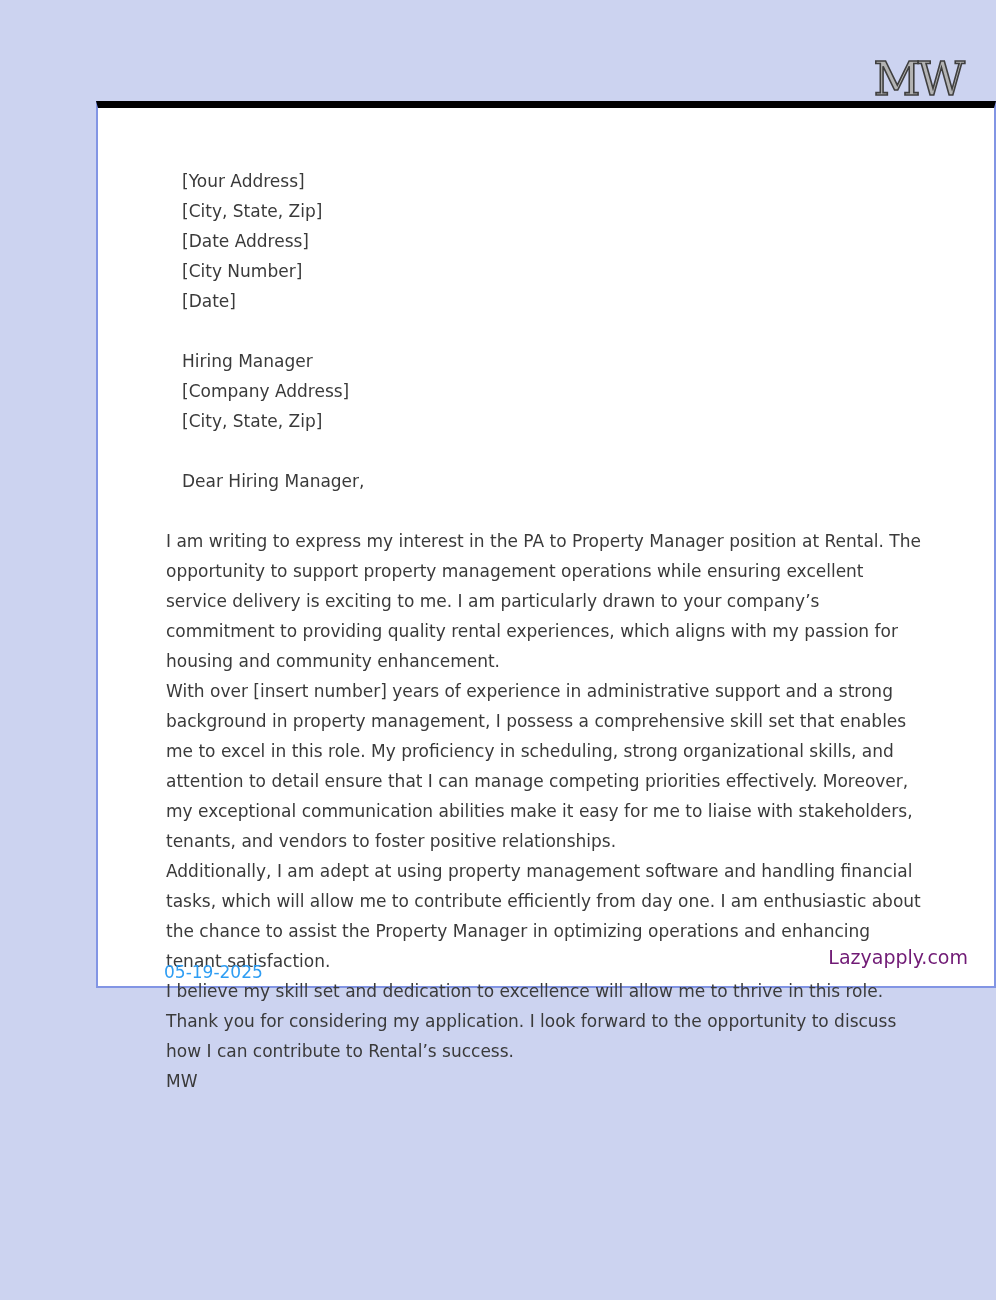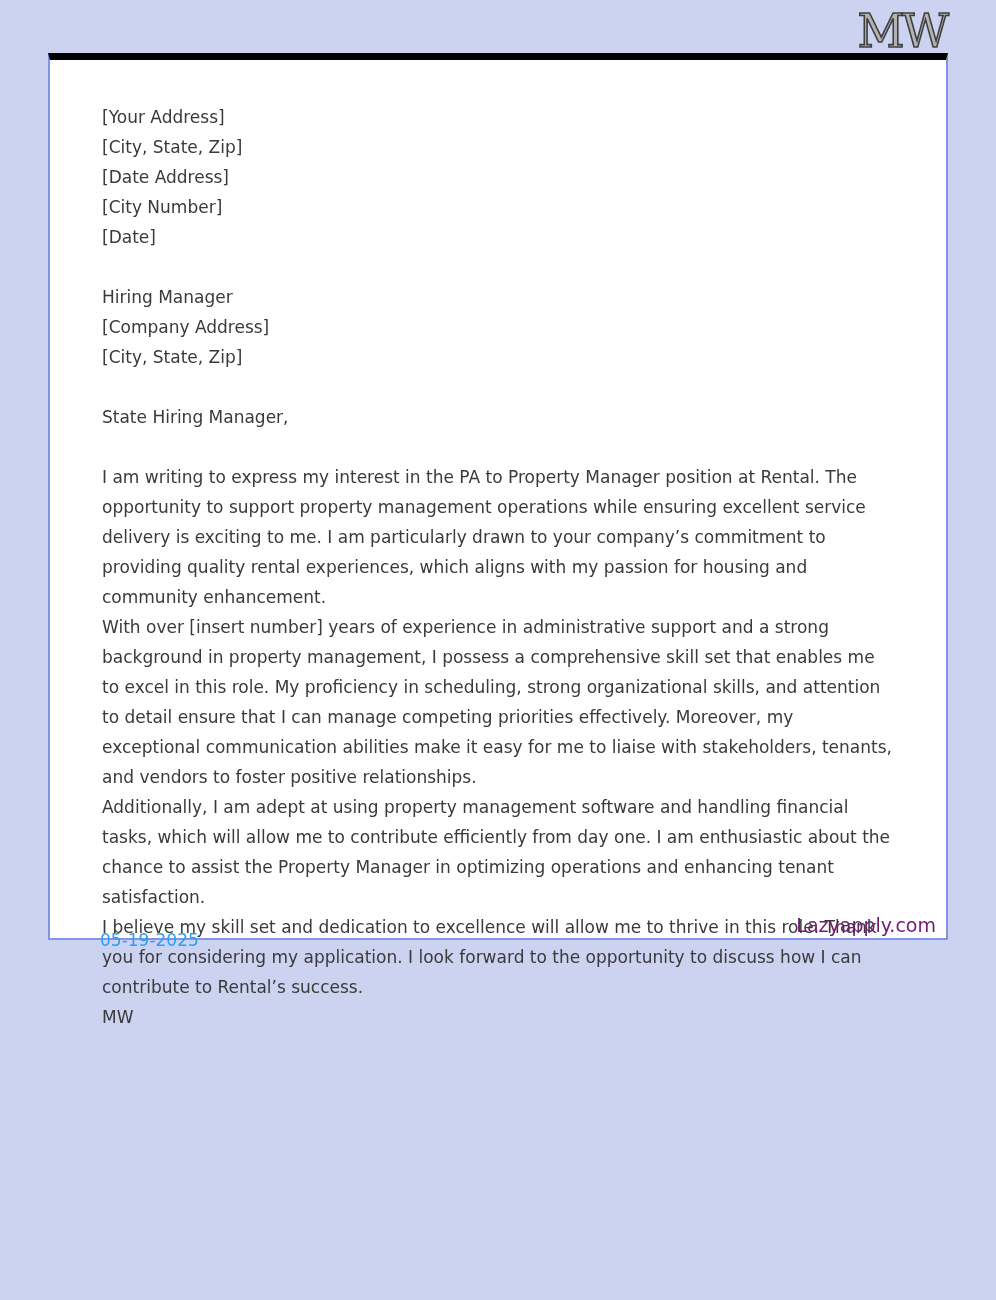--- a/index.html
+++ b/index.html
@@ -1,15 +1,15 @@
 <!DOCTYPE html>
 <html><head>
 <meta charset="utf-8">
 <style>
-  * { margin: 0; padding: 0; box-sizing: border-box; }
+  * { margin: 16px; padding: 0; box-sizing: border-box; }
   html, body {
     width: 996px;
     height: 1300px;
     background: #ccd3f0;
     font-family: "DejaVu Sans", "Liberation Sans", sans-serif;
     position: relative;
     overflow: hidden;
   }
   .monogram {
     position: absolute;
@@ -73,21 +73,21 @@
       <p>[Date]</p>
     </div>
 
     <div class="block">
       <p>Hiring Manager</p>
       <p>[Company Address]</p>
       <p>[City, State, Zip]</p>
     </div>
 
     <div class="block">
-      <p>State Hiring Manager,</p>
+      <p>Dear Hiring Manager,</p>
     </div>
 
     <p class="para">I am writing to express my interest in the PA to Property Manager position at Rental. The opportunity to support property management operations while ensuring excellent service delivery is exciting to me. I am particularly drawn to your company’s commitment to providing quality rental experiences, which aligns with my passion for housing and community enhancement.</p>
     <p class="para">With over [insert number] years of experience in administrative support and a strong background in property management, I possess a comprehensive skill set that enables me to excel in this role. My proficiency in scheduling, strong organizational skills, and attention to detail ensure that I can manage competing priorities effectively. Moreover, my exceptional communication abilities make it easy for me to liaise with stakeholders, tenants, and vendors to foster positive relationships.</p>
     <p class="para">Additionally, I am adept at using property management software and handling financial tasks, which will allow me to contribute efficiently from day one. I am enthusiastic about the chance to assist the Property Manager in optimizing operations and enhancing tenant satisfaction.</p>
     <p class="para">I believe my skill set and dedication to excellence will allow me to thrive in this role. Thank you for considering my application. I look forward to the opportunity to discuss how I can contribute to Rental’s success.</p>
 
 
     <p class="para">MW</p>
 

